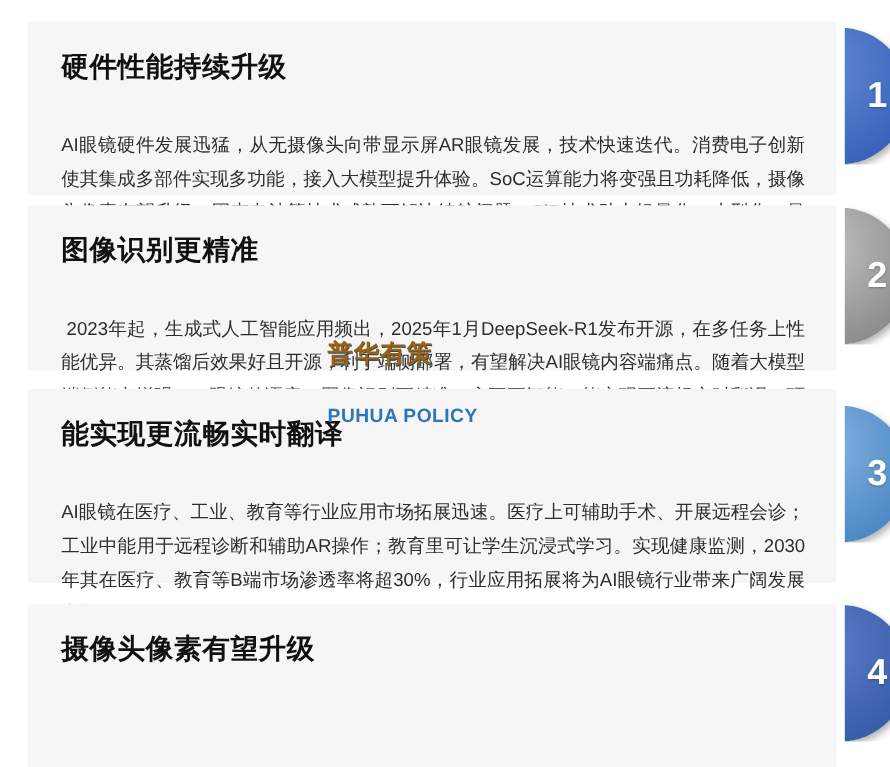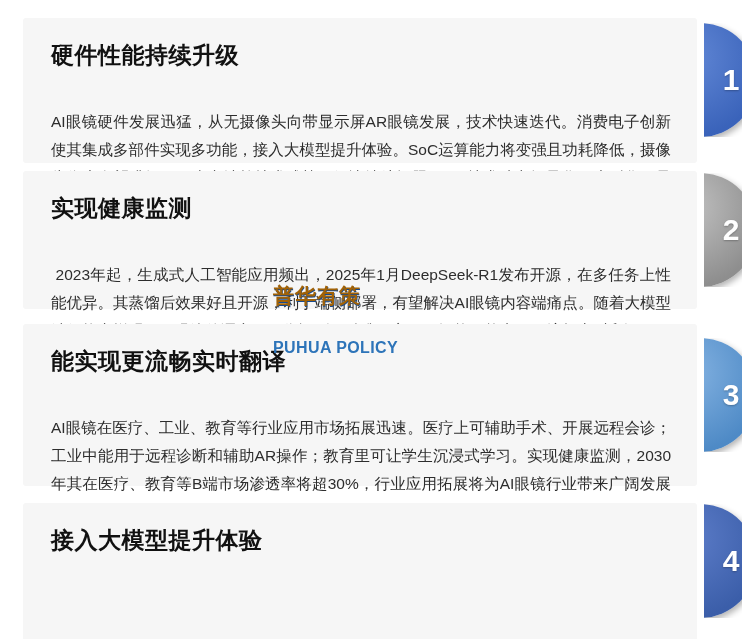--- a/index.html
+++ b/index.html
@@ -78,39 +78,39 @@
   <section class="card card-1">
     <h2>硬件性能持续升级</h2>
     <p>AI眼镜硬件发展迅猛，从无摄像头向带显示屏AR眼镜发展，技术快速迭代。消费电子创新使其集成多部件实现多功能，接入大模型提升体验。SoC运算能力将变强且功耗降低，摄像头像素有望升级。固态电池等技术成熟可解决续航问题，SiP技术助力轻量化、小型化。虽现多为无显示方案，但AI+AR是核心方向，众多品牌和头部厂商推动产品创新，持续升级硬件性能。</p>
   </section>
   <div class="badge-clip badge-clip-1">
     <div class="badge-circle badge-circle-1"></div>
     <div class="badge-num">1</div>
   </div>
 
   <section class="card card-2">
-    <h2>实现健康监测</h2>
+    <h2>图像识别更精准</h2>
     <p>&nbsp;2023年起，生成式人工智能应用频出，2025年1月DeepSeek-R1发布开源，在多任务上性能优异。其蒸馏后效果好且开源，利于端侧部署，有望解决AI眼镜内容端痛点。随着大模型端侧能力增强，AI眼镜的语音、图像识别更精准，交互更智能，能实现更流畅实时翻译、环境识别等功能。大模型与AI眼镜融合，将推动其向个人生活助理转变。</p>
   </section>
   <div class="badge-clip badge-clip-2">
     <div class="badge-circle badge-circle-2"></div>
     <div class="badge-num">2</div>
   </div>
 
   <section class="card card-3">
     <h2>能实现更流畅实时翻译</h2>
     <p>AI眼镜在医疗、工业、教育等行业应用市场拓展迅速。医疗上可辅助手术、开展远程会诊；工业中能用于远程诊断和辅助AR操作；教育里可让学生沉浸式学习。实现健康监测，2030年其在医疗、教育等B端市场渗透率将超30%，行业应用拓展将为AI眼镜行业带来广阔发展空间。</p>
   </section>
   <div class="badge-clip badge-clip-3">
     <div class="badge-circle badge-circle-3"></div>
     <div class="badge-num">3</div>
   </div>
 
   <section class="card card-4">
-    <h2>接入大模型提升体验</h2>
+    <h2>摄像头像素有望升级</h2>
   </section>
   <div class="badge-clip badge-clip-4">
     <div class="badge-circle badge-circle-4"></div>
     <div class="badge-num">4</div>
   </div>
 
   <div class="watermark">
     <div class="cn">普华有策</div>
     <div class="en">PUHUA POLICY</div>
   </div>

